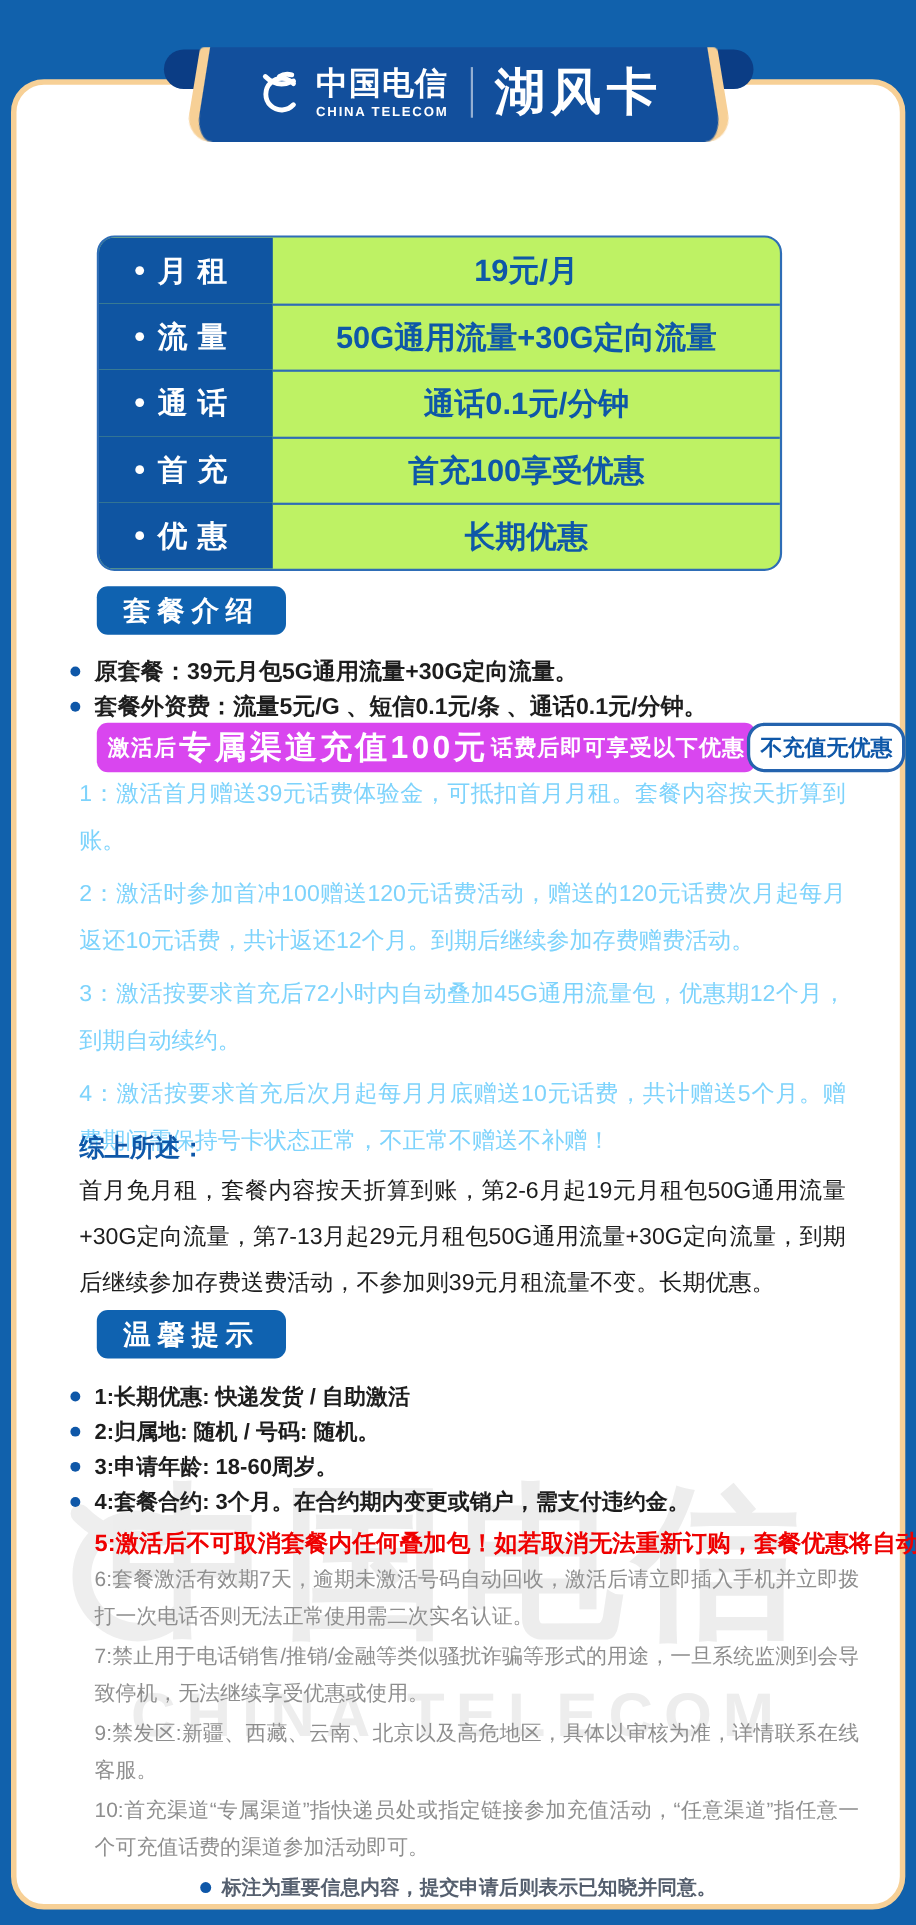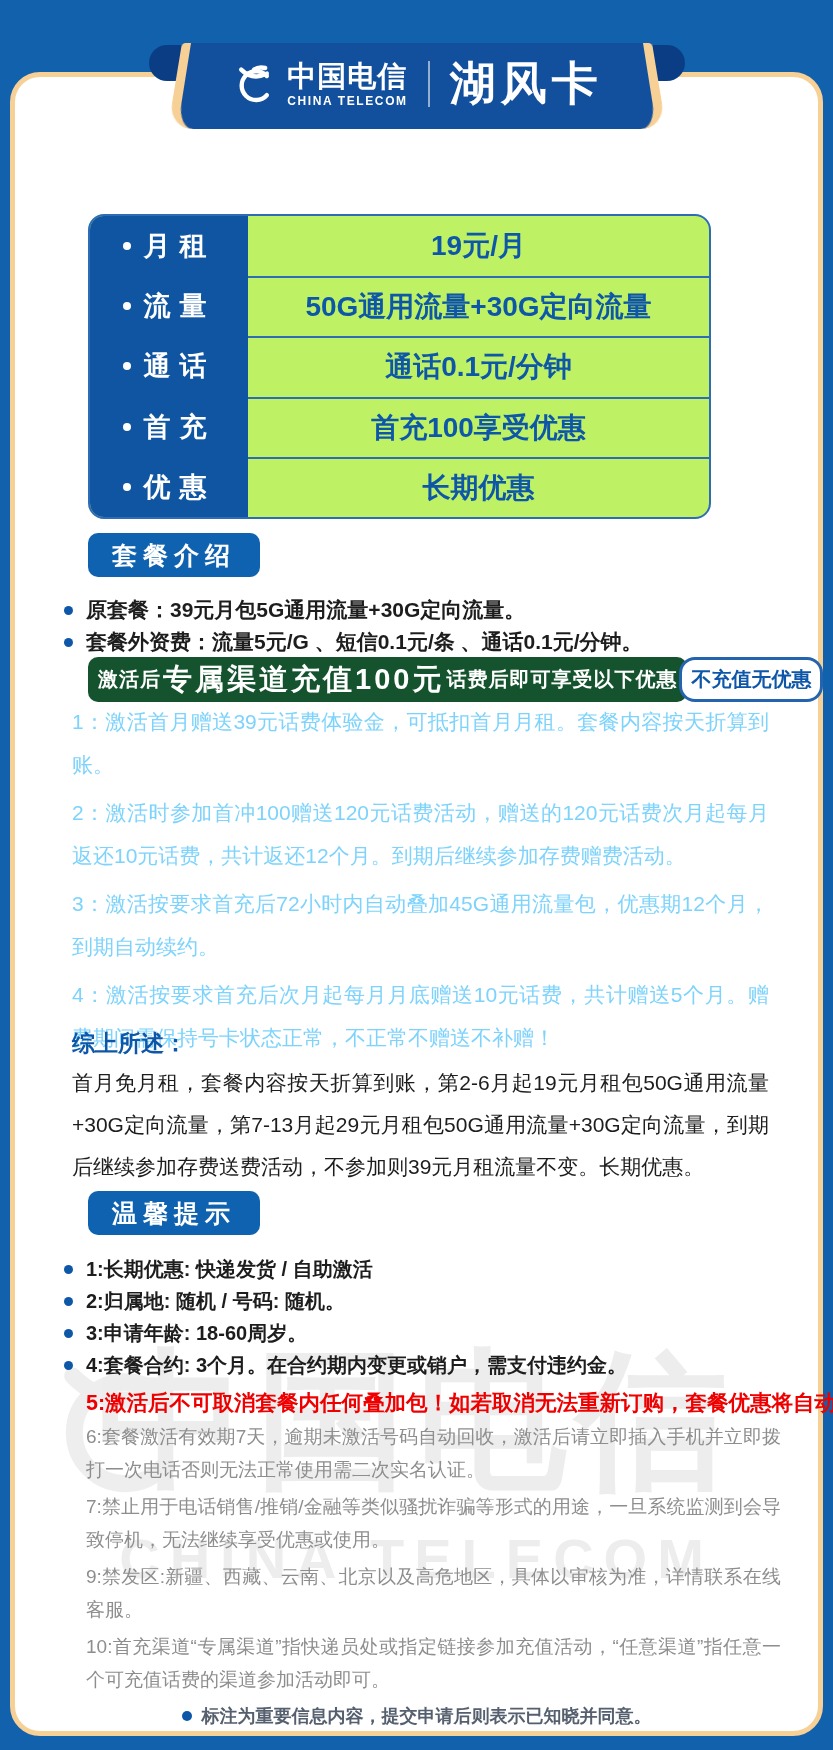--- a/index.html
+++ b/index.html
@@ -77,21 +77,21 @@
 
   
   .bullet-line { position:absolute; left:64px; right:60px; display:flex; align-items:center; gap:13px;
     font-size:21px; color:#1d1d1d; font-weight:600; }
   .bullet-line .dot { width:9px; height:9px; border-radius:50%; background:#0e57a8; flex:0 0 auto; }
   .bl-1 { top:596px; } .bl-2 { top:628px; }
 
   
   .banner { position:absolute; left:88px; top:657px; width:670px; height:45px; display:flex; align-items:stretch; }
   .banner-main {
-    background:#14532d; color:#fff; border-radius:10px; flex:1;
+    background:#d946ef; color:#fff; border-radius:10px; flex:1;
     display:flex; align-items:center; justify-content:center; padding:0 10px; white-space:nowrap;
   }
   .banner-prefix { font-size:20px; font-weight:700; letter-spacing:1px; }
   .banner-highlight { font-size:29px; font-weight:800; letter-spacing:3px; margin:0 2px; }
   .banner-suffix { font-size:20px; font-weight:800; letter-spacing:1px; }
   .banner-tag {
     margin-left:-8px; background:#fff; border:3px solid #2463ae; border-radius:16px;
     color:#0e57a8; font-size:20px; font-weight:800; display:flex; align-items:center;
     padding:0 9px; white-space:nowrap; z-index:1;
   }

